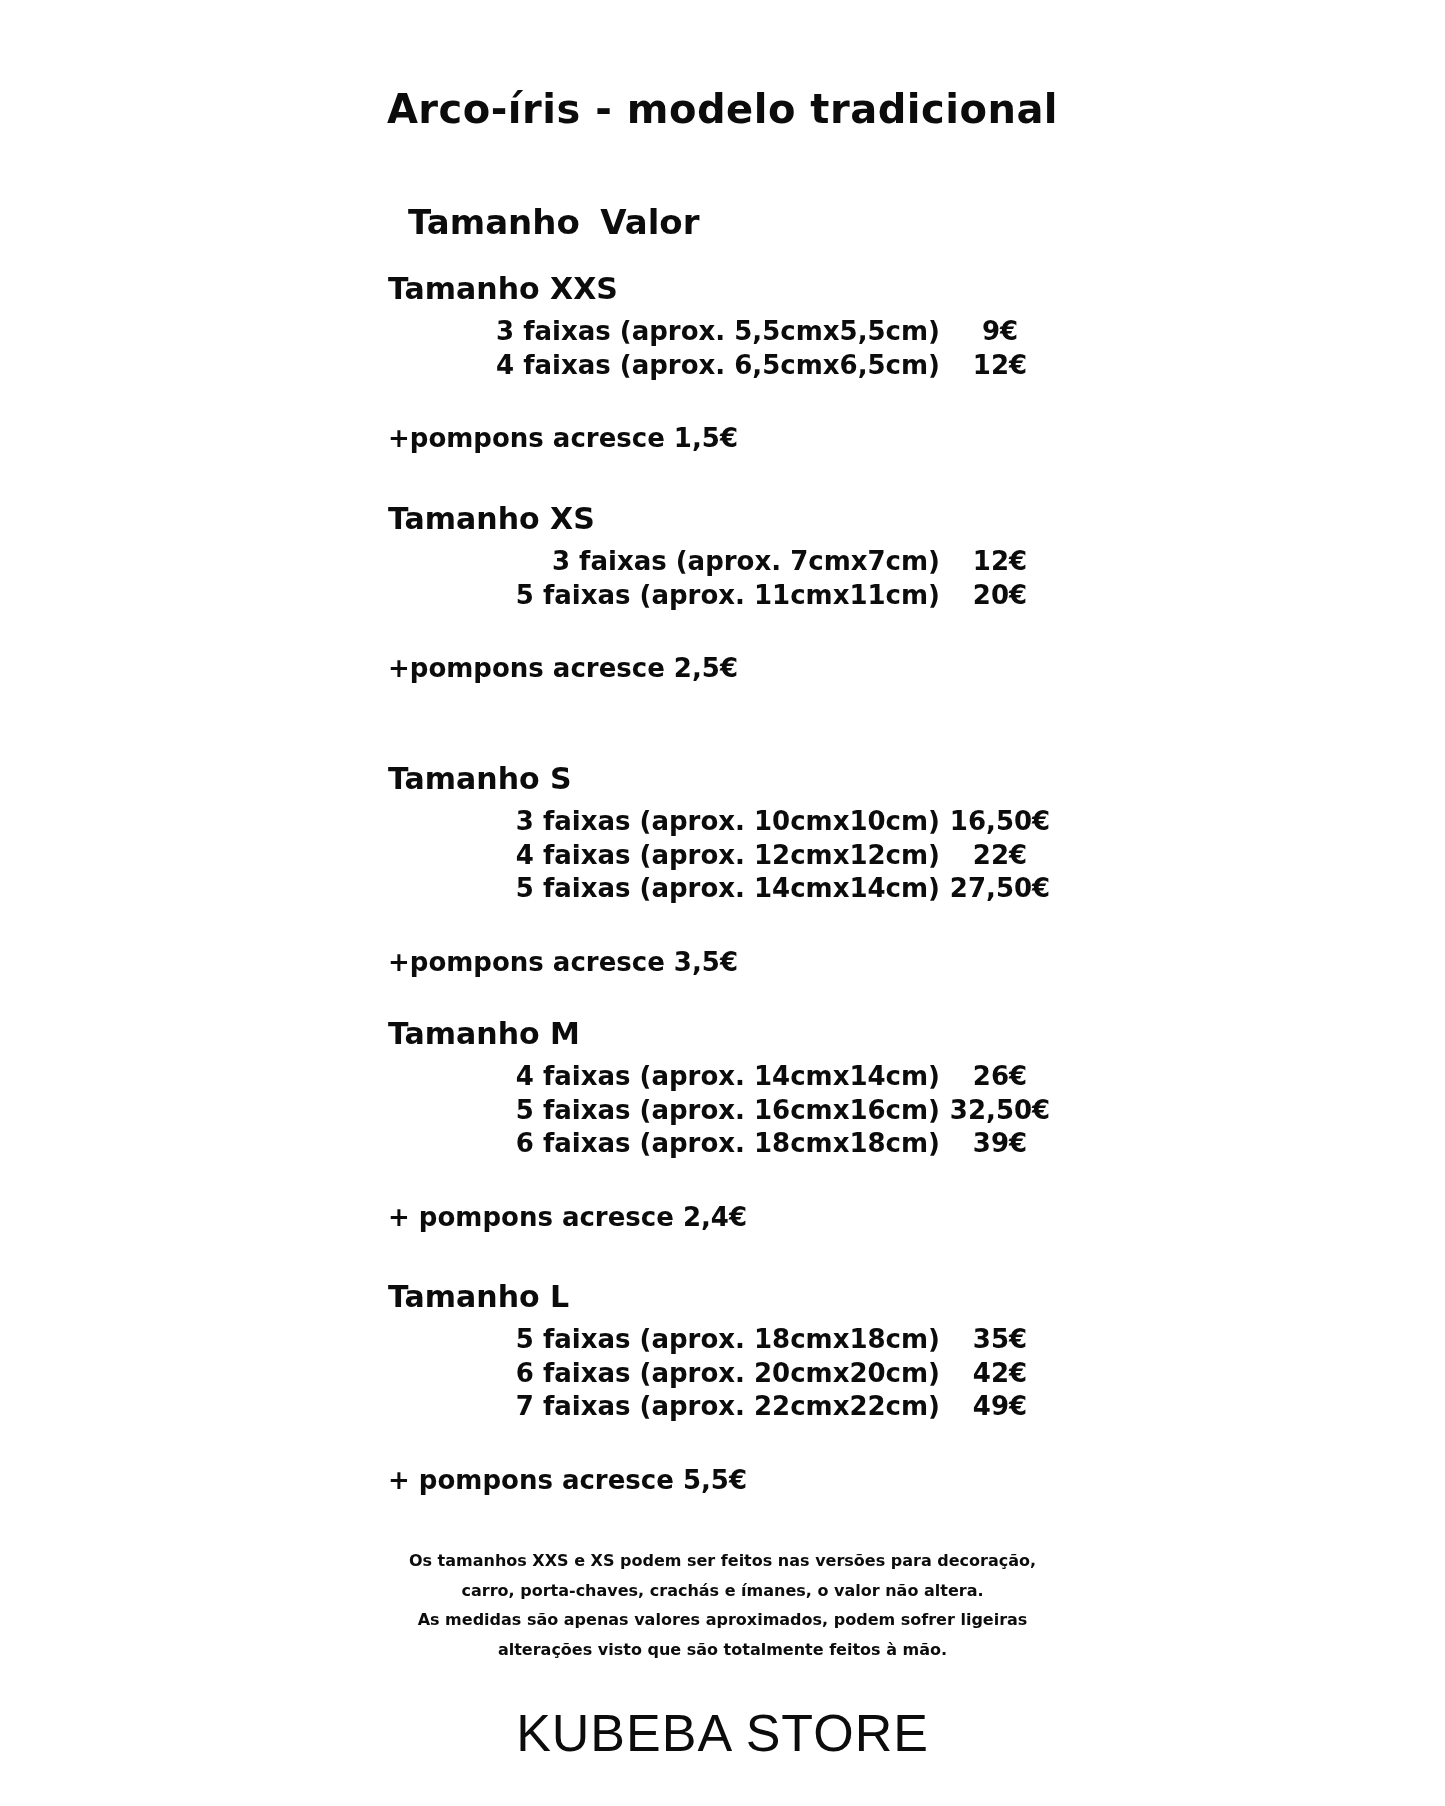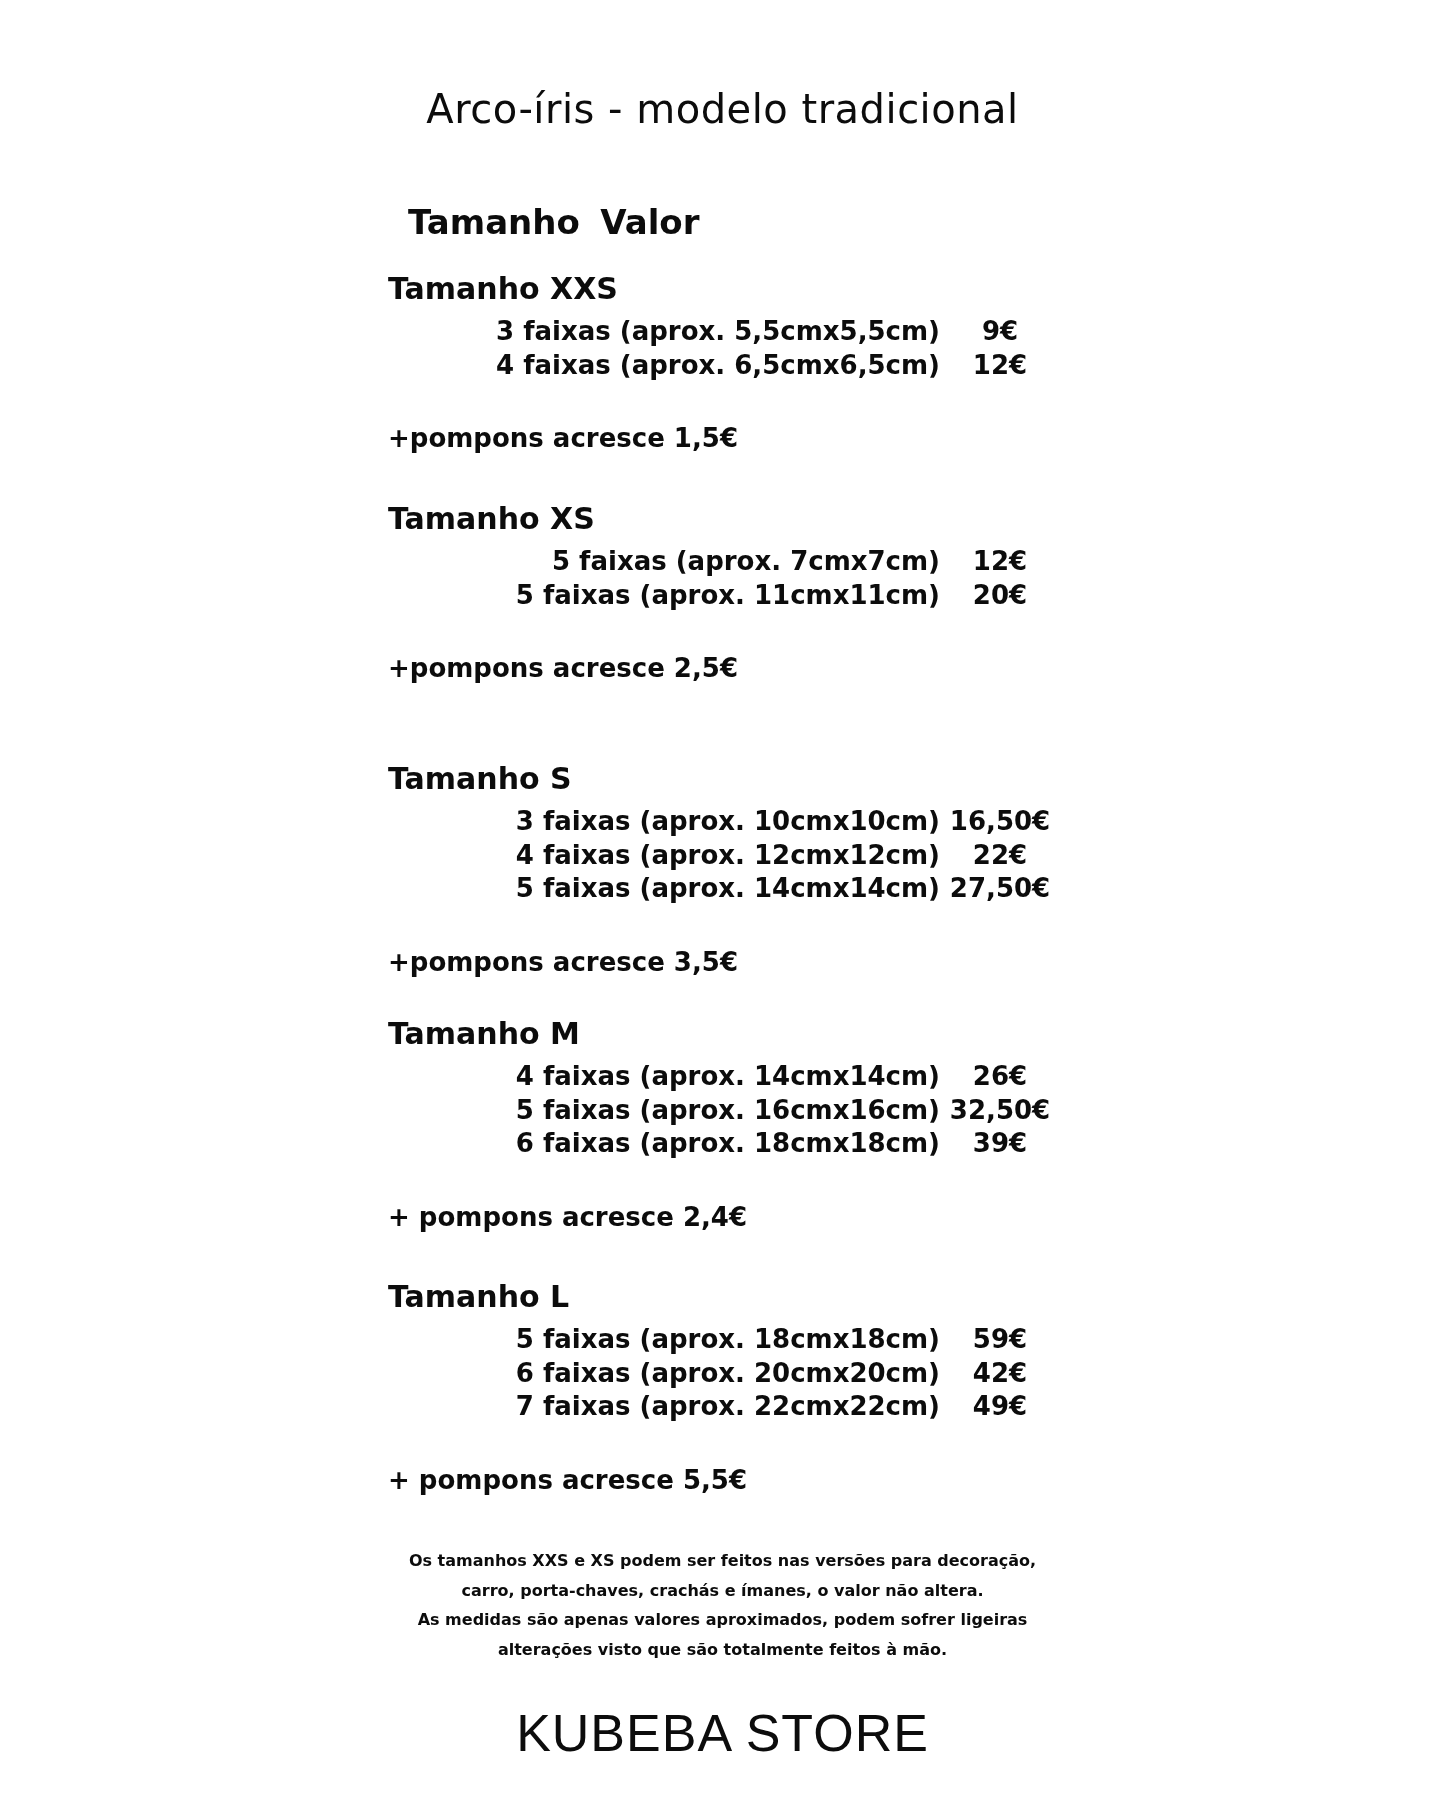--- a/index.html
+++ b/index.html
@@ -15,21 +15,21 @@
     color: #0c0c0c;
     overflow: hidden;
   }
   .title {
     position: absolute;
     top: 86px;
     left: 0;
     width: 100%;
     text-align: center;
     font-size: 40px;
-    font-weight: 400;
+    font-weight: 700;
     margin: 0;
     letter-spacing: 0.5px;
   }
   .col-header {
     position: absolute;
     top: 202px;
     left: 388px;
     width: 672px;
     display: flex;
     justify-content: flex-start;
@@ -107,21 +107,21 @@
     <div class="row">
       <span class="row-label">4 faixas (aprox. 6,5cmx6,5cm)</span>
       <span class="row-price">12€</span>
     </div>
     <div class="pompons">+pompons acresce 1,5€</div>
   </section>
 
   <section class="size-section" style="top:502px">
     <h2 class="section-heading">Tamanho XS</h2>
     <div class="row">
-      <span class="row-label">5 faixas (aprox. 7cmx7cm)</span>
+      <span class="row-label">3 faixas (aprox. 7cmx7cm)</span>
       <span class="row-price">12€</span>
     </div>
     <div class="row">
       <span class="row-label">5 faixas (aprox. 11cmx11cm)</span>
       <span class="row-price">20€</span>
     </div>
     <div class="pompons">+pompons acresce 2,5€</div>
   </section>
 
   <section class="size-section" style="top:762px">
@@ -155,21 +155,21 @@
       <span class="row-label">6 faixas (aprox. 18cmx18cm)</span>
       <span class="row-price">39€</span>
     </div>
     <div class="pompons">+ pompons acresce 2,4€</div>
   </section>
 
   <section class="size-section" style="top:1280px">
     <h2 class="section-heading">Tamanho L</h2>
     <div class="row">
       <span class="row-label">5 faixas (aprox. 18cmx18cm)</span>
-      <span class="row-price">59€</span>
+      <span class="row-price">35€</span>
     </div>
     <div class="row">
       <span class="row-label">6 faixas (aprox. 20cmx20cm)</span>
       <span class="row-price">42€</span>
     </div>
     <div class="row">
       <span class="row-label">7 faixas (aprox. 22cmx22cm)</span>
       <span class="row-price">49€</span>
     </div>
     <div class="pompons">+ pompons acresce 5,5€</div>

